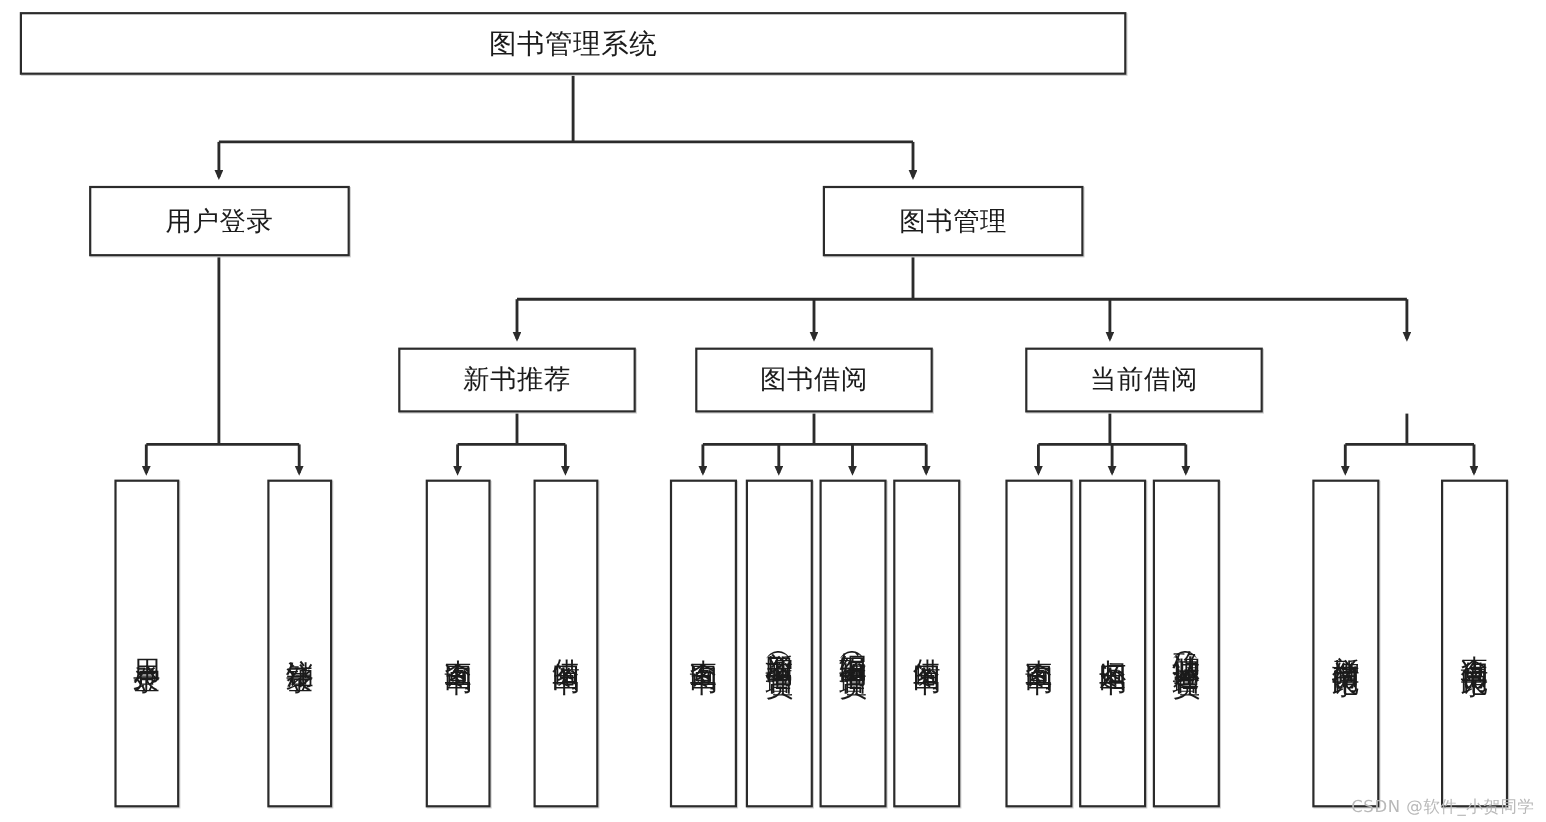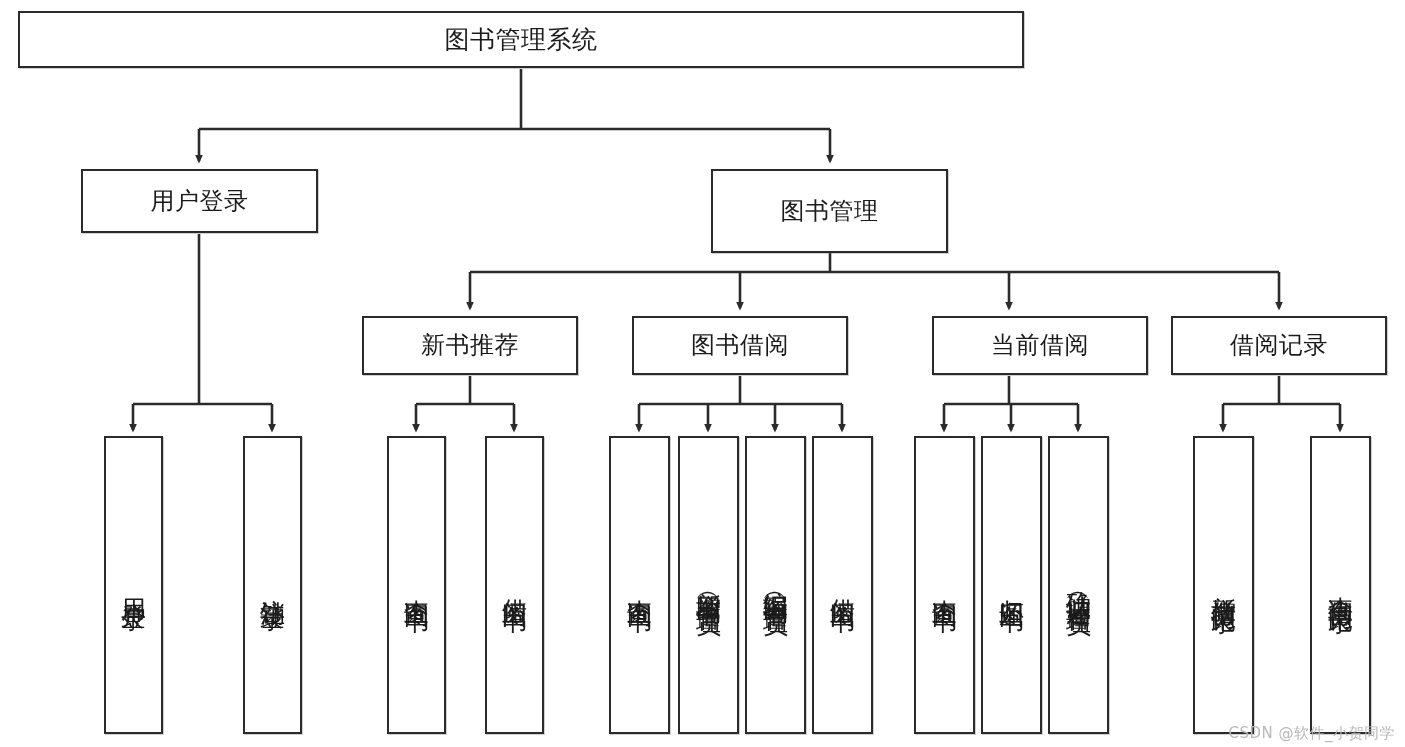--- a/index.html
+++ b/index.html
@@ -125,35 +125,32 @@
     </g>
   </svg>
 
   <div class="node horiz root" style="left:18px; top:11px; width:1006px; height:57px;">
     <span class="label">图书管理系统</span>
   </div>
 
   <div class="node horiz" style="left:81px; top:169px; width:237px; height:64px;">
     <span class="label">用户登录</span>
   </div>
-  <div class="node horiz" style="left:711px; top:169px; width:237px; height:84px;">
+  <div class="node horiz" style="left:748px; top:169px; width:237px; height:64px;">
     <span class="label">图书管理</span>
   </div>
 
   <div class="node horiz" style="left:362px; top:316px; width:216px; height:59px;">
     <span class="label">新书推荐</span>
   </div>
   <div class="node horiz" style="left:632px; top:316px; width:216px; height:59px;">
     <span class="label">图书借阅</span>
   </div>
   <div class="node horiz" style="left:901px; top:316px; width:216px; height:59px;margin-left:31px;">
     <span class="label">当前借阅</span>
-  </div>
-  <div class="node horiz" style="left:1171px; top:316px; width:216px; height:59px;">
-    <span class="label">借阅记录</span>
   </div>
 
   <div class="node vert" style="left:104px; top:436px; width:59px; height:298px;">
     <span class="label">用户登录</span>
   </div>
   <div class="node vert" style="left:243px; top:436px; width:59px; height:298px;">
     <span class="label">注销登录</span>
   </div>
 
   <div class="node vert" style="left:387px; top:436px; width:59px; height:298px;">

